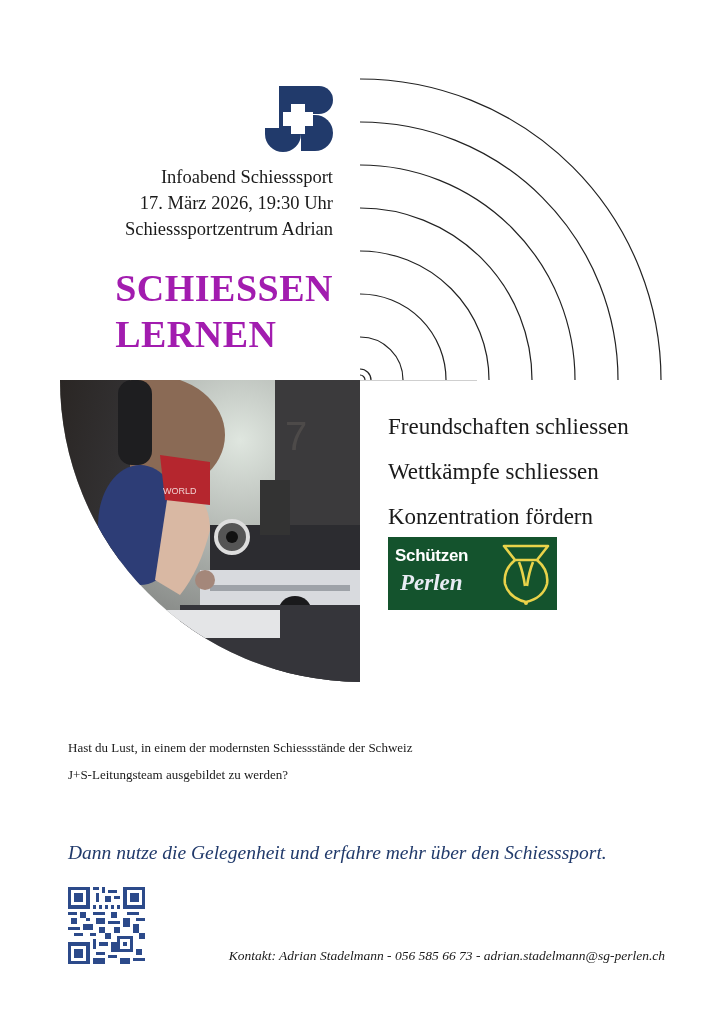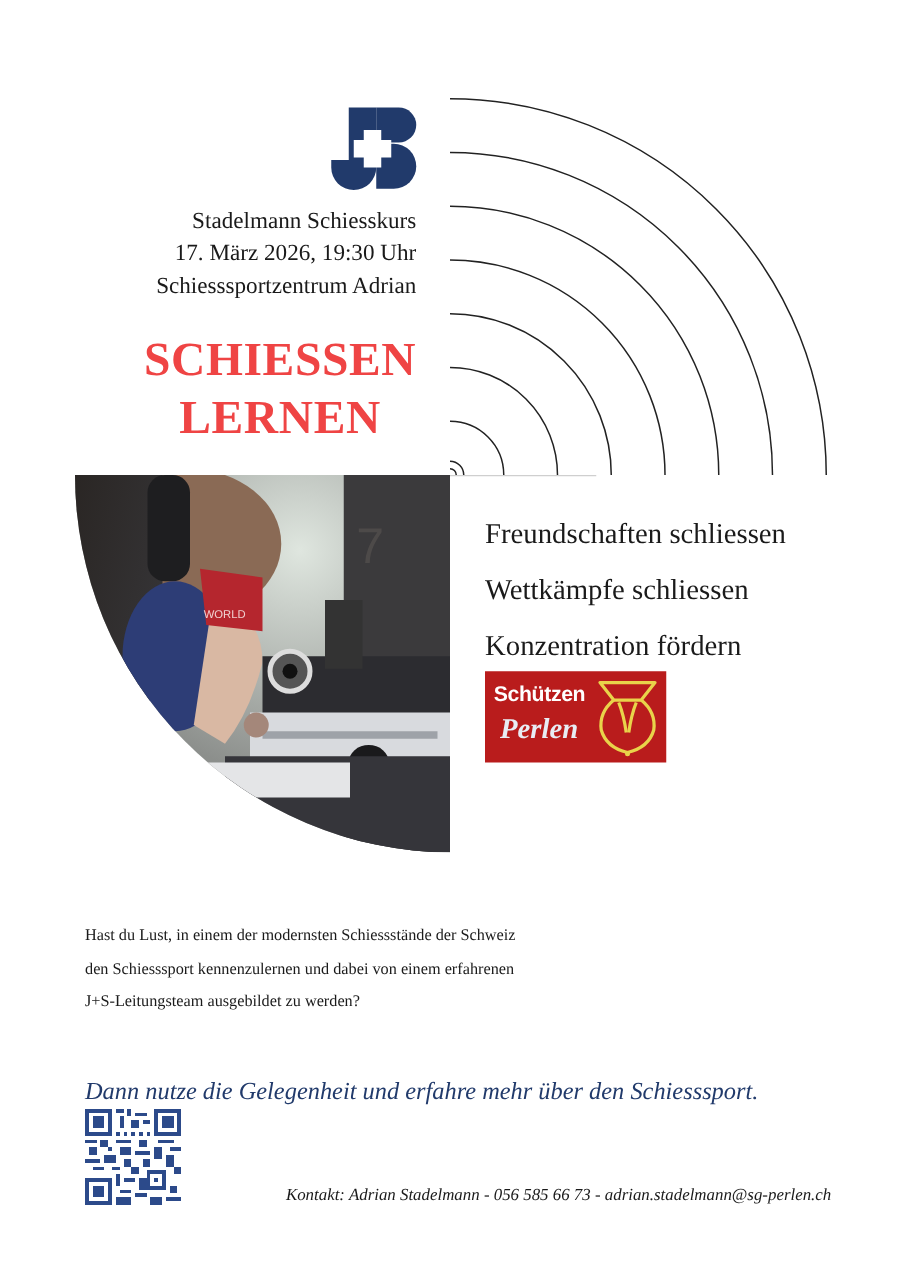--- a/index.html
+++ b/index.html
@@ -5,45 +5,45 @@
     html, body { margin: 0; padding: 0; background: #ffffff; }
     body { width: 721px; height: 1020px; position: relative; overflow: hidden;
            font-family: "DejaVu Serif", "Liberation Serif", serif; color: #1a1a1a; }
     .abs { position: absolute; }
 
     
     .js-logo { left: 263px; top: 82px; width: 72px; height: 72px; }
 
     .info { right: 388px; top: 164px; text-align: right; font-family: "Liberation Serif", serif;
             font-size: 18.5px; line-height: 26px; color: #1a1a1a; white-space: nowrap; }
-    .headline { right: 388px; top: 265px; text-align: center; font-family: "Liberation Serif", serif;
-                font-weight: bold; font-size: 38px; line-height: 46px; color: #ef4444; letter-spacing: 0.5px;
+    .headline { right: 388px; top: 265px; text-align: left; font-family: "Liberation Serif", serif;
+                font-weight: bold; font-size: 38px; line-height: 46px; color: #a21caf; letter-spacing: 0.5px;
                 white-space: nowrap; }
 
     .arcs { left: 355px; top: 72px; width: 320px; height: 320px; }
 
     .photo { left: 60px; top: 380px; width: 300px; height: 302px; overflow: hidden;
              border-bottom-right-radius: 0; }
     .photo svg { display: block; }
 
     .benefits { left: 388px; top: 404px; font-family: "Liberation Serif", serif; font-size: 23px;
                 line-height: 45px; color: #1a1a1a; white-space: nowrap; }
 
-    .club-logo { left: 388px; top: 537px; width: 145px; height: 73px; background: #b91c1c; }
+    .club-logo { left: 388px; top: 537px; width: 169px; height: 73px; background: #14532d; }
     .club-logo .t1 { position: absolute; left: 7px; top: 9px; font-family: "Liberation Sans", sans-serif;
                      font-weight: bold; font-size: 17px; color: #ffffff; letter-spacing: -0.3px; }
     .club-logo .t2 { position: absolute; left: 12px; top: 33px; font-family: "Liberation Serif", serif;
                      font-style: italic; font-weight: bold; font-size: 23px; color: #e8ecf4; }
     .club-logo svg { position: absolute; right: 6px; top: 5px; }
 
     .body-text { left: 68px; top: 735px; width: 600px; font-family: "Liberation Serif", serif;
                  font-size: 13px; line-height: 26.5px; color: #1a1a1a; }
     .body-text div { white-space: nowrap; }
     .cta { left: 68px; top: 842px; font-family: "Liberation Serif", serif; font-style: italic;
-           font-size: 19.5px; color: #213a6b; white-space: nowrap; margin-top: 21px; }
+           font-size: 19.5px; color: #213a6b; white-space: nowrap; }
 
     .qr { left: 68px; top: 887px; width: 77px; height: 77px; }
     .contact { right: 56px; top: 948px; font-family: "Liberation Serif", serif; font-style: italic;
                font-size: 13.5px; color: #1a1a1a; white-space: nowrap; }
   </style>
 </head>
 <body>
 
 <div class="abs js-logo">
   <svg width="72" height="72" viewBox="0 0 72 72">
@@ -53,21 +53,21 @@
     <path d="M38 4 H56 A14 14 0 0 1 56 32 H38 Z" fill="#213a6b"></path>
     <path d="M38 36 H52 A18 18 0 0 1 52 72 H38 Z" fill="#213a6b" transform="translate(0,-3)"></path>
 
     <rect x="28" y="22" width="14" height="30" fill="#ffffff"></rect>
     <rect x="20" y="30" width="30" height="14" fill="#ffffff"></rect>
     <rect x="31" y="25" width="8" height="24" fill="#213a6b" opacity="0"></rect>
   </svg>
 </div>
 
 <div class="abs info">
-  <div>Stadelmann Schiesskurs</div>
+  <div>Infoabend Schiesssport</div>
   <div>17. März 2026, 19:30 Uhr</div>
   <div>Schiesssportzentrum Adrian</div>
 </div>
 
 <div class="abs headline">
   <div>SCHIESSEN</div>
   <div>LERNEN</div>
 </div>
 
 <div class="abs arcs">
@@ -151,21 +151,20 @@
       <path d="M14 18 Q2 28 4 42 Q8 56 25 60 Q42 56 46 42 Q48 28 36 18"></path>
       <path d="M18 20 Q22 30 24 44"></path>
       <path d="M32 20 Q28 30 26 44"></path>
     </g>
     <circle cx="25" cy="61" r="2" fill="#e9d34a"></circle>
   </svg>
 </div>
 
 <div class="abs body-text">
   <div>Hast du Lust, in einem der modernsten Schiessstände der Schweiz</div>
-  <div>den Schiesssport kennenzulernen und dabei von einem erfahrenen</div>
   <div>J+S-Leitungsteam ausgebildet zu werden?</div>
 </div>
 <div class="abs cta">Dann nutze die Gelegenheit und erfahre mehr über den Schiesssport.</div>
 
 <div class="abs qr">
   <svg width="77" height="77" viewBox="0 0 25 25" shape-rendering="crispEdges">
     <g fill="#2c4a8a">
 
       <path d="M0 0h7v7h-7z M1 1v5h5v-5z"></path>
         <rect x="2" y="2" width="3" height="3"></rect>

